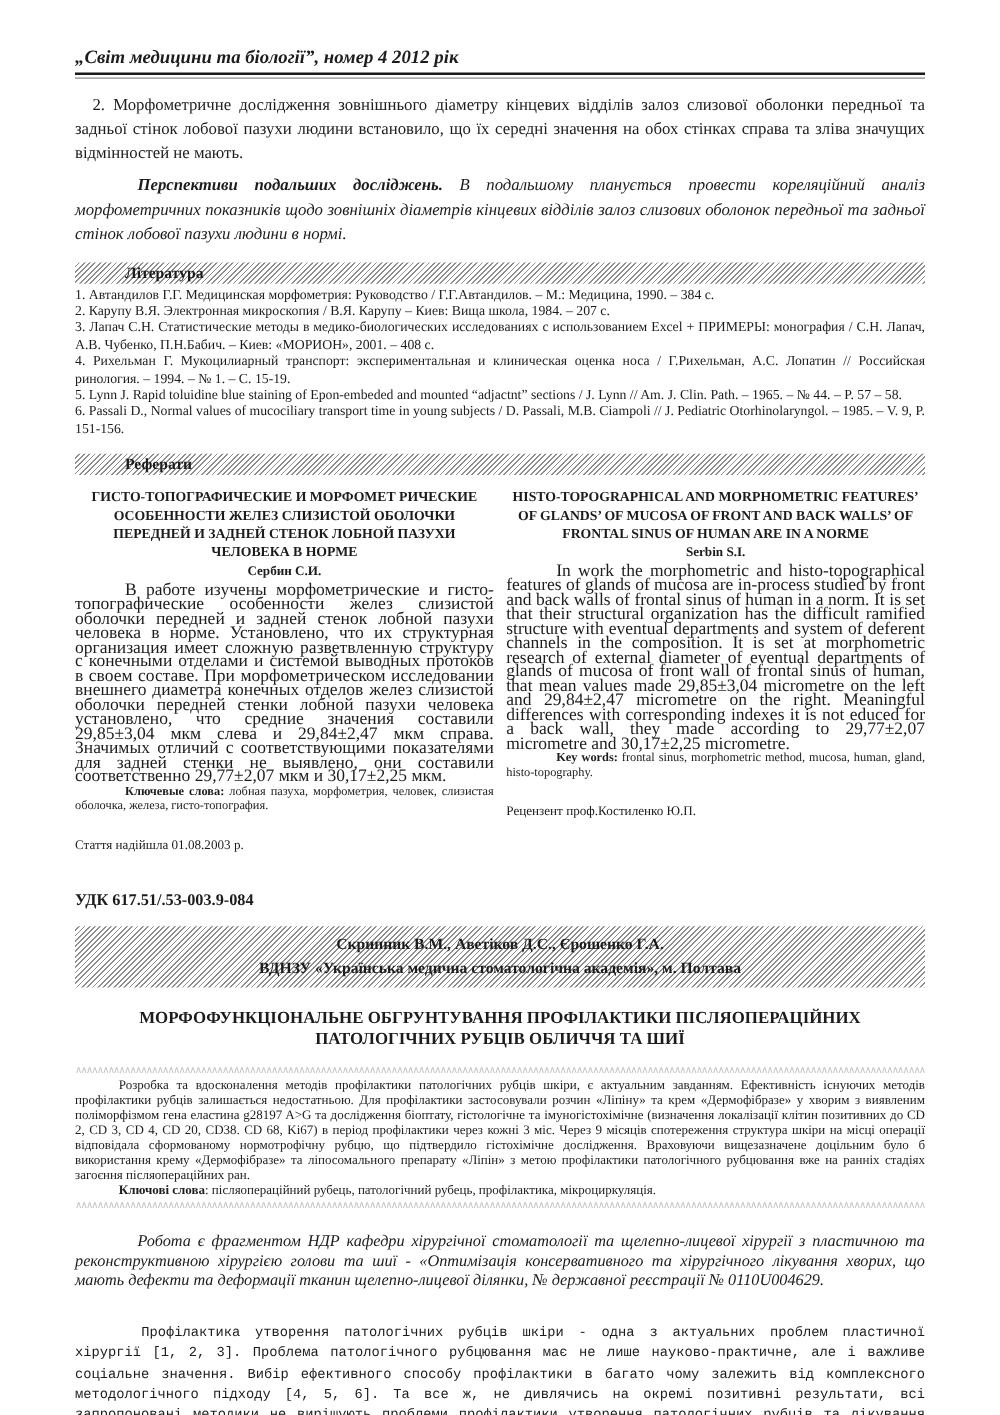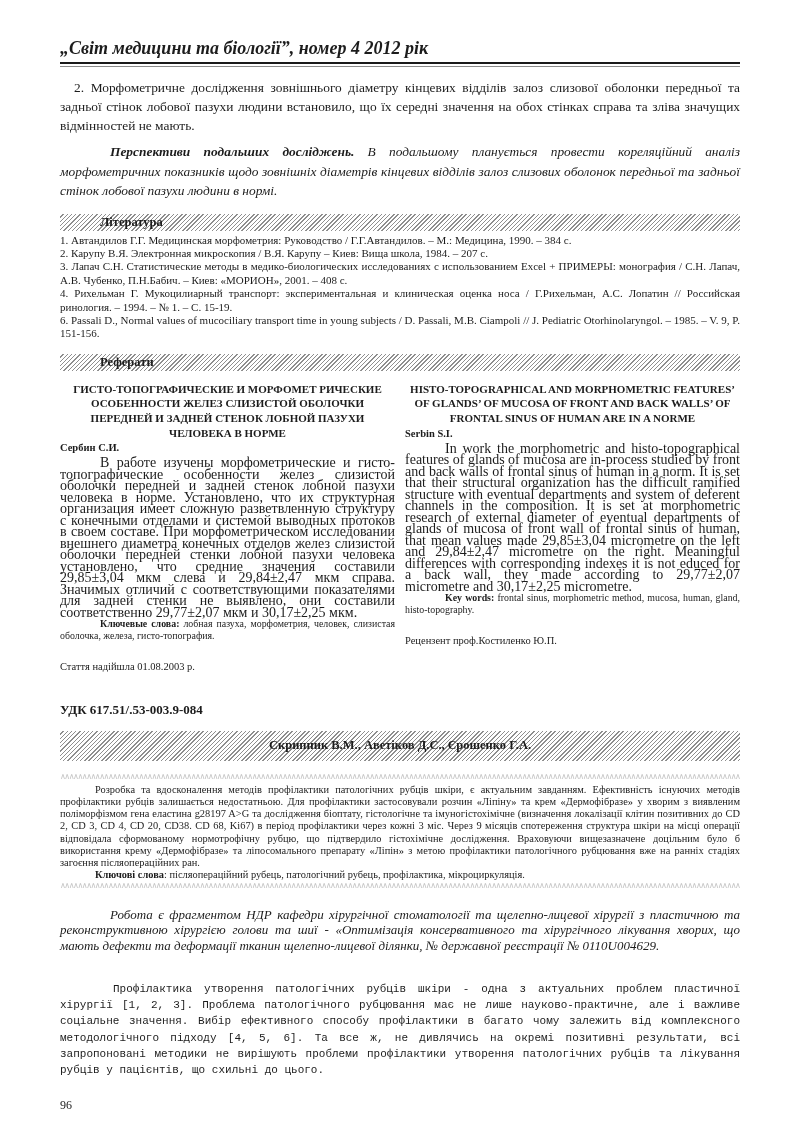--- a/index.html
+++ b/index.html
@@ -7,21 +7,21 @@
   body {
     width: 800px; height: 1132px;
     font-family: "Liberation Serif", serif;
     color: #1c1c1c;
     overflow: hidden;
   }
   .page { padding: 38px 60px 0 60px; width: 800px; }
 
   
   .jheader {
-    font-size: 18px; font-weight: bold; font-style: italic;
+    font-size: 15px; font-weight: bold; font-style: italic;
     padding-bottom: 3px;
     border-bottom: 2px solid #1a1a1a;
   }
   .rule-thin { border: 0; border-top: 1px solid #8a8a8a; margin: 2px 0 0 0; }
 
   
   .para {
     font-size: 13.4px; line-height: 19px; text-align: justify;
   }
   .p-conclusion { margin-top: 11px; text-indent: 14px; }
@@ -40,21 +40,21 @@
   
   .refs { margin-top: 3px; font-size: 11px; line-height: 13.4px; text-align: justify; }
 
   
   .columns { margin-top: 11px; display: flex; gap: 10px; }
   .col { flex: 1 1 0; }
   .col-title {
     text-align: center; font-weight: bold;
     font-size: 11px; line-height: 14.6px;
   }
-  .col-author { font-weight: bold; font-size: 10.5px; line-height: 14px; margin-top: 1px; }
+  .col-author { text-align: center; font-weight: bold; font-size: 10.5px; line-height: 14px; margin-top: 1px; }
   .col-body { margin-top: 2px; font-size: 14px; line-height: 11.5px; text-align: justify; text-indent: 40px; }
   .col-keywords { font-size: 9.9px; line-height: 11.5px; text-align: justify; text-indent: 40px; }
   .col-footer { margin-top: 20px; font-size: 10.5px; }
 
   
   .udk { margin-top: 30px; font-size: 13px; font-weight: bold; }
   .authors-box {
     margin-top: 13px;
     background: repeating-linear-gradient(135deg, #ffffff 0 2px, #8e8e8e 2px 3px);
     text-align: center; font-weight: bold;
@@ -98,20 +98,21 @@
 
   <div class="para p-perspectives"><span class="bold">Перспективи подальших досліджень.</span><span> В подальшому планується провести кореляційний аналіз морфометричних показників щодо зовнішніх діаметрів кінцевих відділів залоз слизових оболонок передньої та задньої стінок лобової пазухи людини в нормі.</span></div>
 
   <div class="hatch-band"><span>Література</span></div>
 
   <div class="refs">
     <div>1. Автандилов Г.Г. Медицинская морфометрия: Руководство / Г.Г.Автандилов.  –  М.: Медицина, 1990. – 384 с.</div>
     <div>2. Карупу В.Я. Электронная микроскопия / В.Я. Карупу – Киев: Вища школа, 1984. – 207 с.</div>
     <div>3. Лапач С.Н. Статистические методы в медико-биологических исследованиях с использованием Excel + ПРИМЕРЫ: монография / С.Н. Лапач, А.В. Чубенко, П.Н.Бабич. – Киев: «МОРИОН», 2001. – 408 с.</div>
     <div>4. Рихельман Г. Мукоцилиарный транспорт: экспериментальная и клиническая   оценка носа / Г.Рихельман, А.С. Лопатин // Российская ринология. – 1994. – № 1. – С. 15-19.</div>
+    <div>5. Lynn J. Rapid toluidine blue staining of Epon-embeded and mounted “adjactnt” sections / J. Lynn // Am. J. Clin. Path. – 1965. – № 44. – P. 57 – 58.</div>
     <div>6. Passali D., Normal values of mucociliary transport time in young subjects / D. Passali, M.B. Ciampoli // J. Pediatric Otorhinolaryngol. – 1985. – V. 9, P. 151-156.</div>
   </div>
 
   <div class="hatch-band"><span>Реферати</span></div>
 
   <div class="columns">
     <div class="col">
       <div class="col-title">ГИСТО-ТОПОГРАФИЧЕСКИЕ И  МОРФОМЕТ РИЧЕСКИЕ ОСОБЕННОСТИ ЖЕЛЕЗ СЛИЗИСТОЙ ОБОЛОЧКИ ПЕРЕДНЕЙ И ЗАДНЕЙ СТЕНОК ЛОБНОЙ ПАЗУХИ ЧЕЛОВЕКА В НОРМЕ</div>
       <div class="col-author">Сербин С.И.</div>
       <div class="col-body">В работе изучены морфометрические и гисто-топографические особенности  желез слизистой оболочки передней и задней стенок лобной пазухи человека в норме. Установлено, что их структурная организация имеет сложную разветвленную структуру с конечными отделами и системой выводных протоков в своем составе. При морфометрическом исследовании внешнего диаметра конечных отделов желез слизистой оболочки передней стенки лобной пазухи человека установлено, что средние значения составили 29,85±3,04 мкм слева и 29,84±2,47 мкм справа. Значимых отличий с соответствующими показателями для задней стенки не выявлено, они составили соответственно 29,77±2,07 мкм и 30,17±2,25 мкм.</div>
@@ -124,22 +125,24 @@
       <div class="col-body">In work the morphometric and histo-topographical features of glands of mucosa are in-process studied by front and back walls of frontal sinus of human in a norm. It is set that their structural organization has the difficult ramified structure with eventual departments and system of deferent channels in the composition. It is set at morphometric research of external diameter of eventual departments of glands of mucosa of front wall of frontal sinus of human, that mean values made 29,85±3,04 micrometre on the left and 29,84±2,47 micrometre on the right. Meaningful differences with corresponding indexes it is not educed for a back wall, they made according to 29,77±2,07 micrometre and 30,17±2,25 micrometre.</div>
       <div class="col-keywords"><span class="bold">Key words:</span><span> frontal sinus, morphometric method, mucosa, human, gland, histo-topography.</span></div>
       <div class="col-footer">Рецензент проф.Костиленко Ю.П.</div>
     </div>
   </div>
 
   <div class="udk">УДК 617.51/.53-003.9-084</div>
 
   <div class="authors-box">
     <div>Скрипник В.М., Аветіков Д.С., Єрошенко Г.А.</div>
+    <div>ВДНЗУ «Українська медична стоматологічна академія», м. Полтава</div>
   </div>
 
+  <div class="article-title">МОРФОФУНКЦІОНАЛЬНЕ ОБГРУНТУВАННЯ ПРОФІЛАКТИКИ ПІСЛЯОПЕРАЦІЙНИХ ПАТОЛОГІЧНИХ РУБЦІВ ОБЛИЧЧЯ ТА ШИЇ</div>
 
   <div class="zigzag zz-top">∧∧∧∧∧∧∧∧∧∧∧∧∧∧∧∧∧∧∧∧∧∧∧∧∧∧∧∧∧∧∧∧∧∧∧∧∧∧∧∧∧∧∧∧∧∧∧∧∧∧∧∧∧∧∧∧∧∧∧∧∧∧∧∧∧∧∧∧∧∧∧∧∧∧∧∧∧∧∧∧∧∧∧∧∧∧∧∧∧∧∧∧∧∧∧∧∧∧∧∧∧∧∧∧∧∧∧∧∧∧∧∧∧∧∧∧∧∧∧∧∧∧∧∧∧∧∧∧∧∧∧∧∧∧∧∧∧∧∧∧∧∧∧∧∧∧∧∧∧∧∧∧∧∧∧∧∧∧∧∧∧∧∧∧∧∧∧∧∧∧∧∧∧∧∧∧∧∧∧∧∧∧∧∧∧∧∧∧∧∧∧∧∧∧∧∧∧∧∧∧∧∧∧∧∧∧∧∧∧∧∧∧∧∧∧∧∧∧∧∧∧∧∧∧∧∧∧∧∧∧∧∧∧∧∧∧∧∧∧∧∧∧∧∧∧∧∧∧∧∧∧∧∧∧∧∧∧∧∧∧∧∧∧∧∧∧∧∧∧∧∧∧∧∧∧∧∧∧∧∧∧∧∧∧∧∧∧∧∧∧∧∧∧∧∧∧∧∧∧∧∧∧∧∧∧∧∧∧∧∧∧∧∧∧∧∧∧∧∧∧∧∧∧∧∧∧∧∧∧∧∧∧∧∧∧∧∧∧∧∧∧∧∧∧∧∧∧∧∧∧∧∧∧∧∧∧∧∧∧∧∧∧∧∧∧∧∧∧∧∧∧∧∧∧∧∧∧∧∧∧∧∧∧∧∧∧∧∧∧∧∧∧∧∧∧∧∧∧∧∧</div>
   <div class="small-abstract">
     <div class="ind">Розробка та вдосконалення методів профілактики патологічних рубців шкіри, є актуальним завданням. Ефективність існуючих методів профілактики рубців залишається недостатньою. Для профілактики застосовували розчин «Ліпіну» та крем «Дермофібразе» у хворим з виявленим поліморфізмом гена еластина g28197 A&gt;G та дослідження біоптату, гістологічне та імуногістохімічне (визначення локалізації клітин позитивних до CD 2, CD 3, CD 4, CD 20, CD38.  CD 68,  Ki67) в період профілактики через кожні 3 міс. Через 9 місяців спотереження структура шкіри на місці операції відповідала сформованому нормотрофічну рубцю, що підтвердило гістохімічне дослідження. Враховуючи вищезазначене доцільним було б використання крему «Дермофібразе» та ліпосомального препарату «Ліпін» з метою профілактики патологічного рубцювання вже на ранніх стадіях загоєння післяопераційних ран.</div>
     <div class="ind"><span class="bold">Ключові слова</span><span>: післяопераційний рубець, патологічний рубець, профілактика, мікроциркуляція.</span></div>
   </div>
   <div class="zigzag zz-bottom">∧∧∧∧∧∧∧∧∧∧∧∧∧∧∧∧∧∧∧∧∧∧∧∧∧∧∧∧∧∧∧∧∧∧∧∧∧∧∧∧∧∧∧∧∧∧∧∧∧∧∧∧∧∧∧∧∧∧∧∧∧∧∧∧∧∧∧∧∧∧∧∧∧∧∧∧∧∧∧∧∧∧∧∧∧∧∧∧∧∧∧∧∧∧∧∧∧∧∧∧∧∧∧∧∧∧∧∧∧∧∧∧∧∧∧∧∧∧∧∧∧∧∧∧∧∧∧∧∧∧∧∧∧∧∧∧∧∧∧∧∧∧∧∧∧∧∧∧∧∧∧∧∧∧∧∧∧∧∧∧∧∧∧∧∧∧∧∧∧∧∧∧∧∧∧∧∧∧∧∧∧∧∧∧∧∧∧∧∧∧∧∧∧∧∧∧∧∧∧∧∧∧∧∧∧∧∧∧∧∧∧∧∧∧∧∧∧∧∧∧∧∧∧∧∧∧∧∧∧∧∧∧∧∧∧∧∧∧∧∧∧∧∧∧∧∧∧∧∧∧∧∧∧∧∧∧∧∧∧∧∧∧∧∧∧∧∧∧∧∧∧∧∧∧∧∧∧∧∧∧∧∧∧∧∧∧∧∧∧∧∧∧∧∧∧∧∧∧∧∧∧∧∧∧∧∧∧∧∧∧∧∧∧∧∧∧∧∧∧∧∧∧∧∧∧∧∧∧∧∧∧∧∧∧∧∧∧∧∧∧∧∧∧∧∧∧∧∧∧∧∧∧∧∧∧∧∧∧∧∧∧∧∧∧∧∧∧∧∧∧∧∧∧∧∧∧∧∧∧∧∧∧∧∧∧∧∧∧∧∧∧∧∧∧∧∧∧∧∧∧</div>
 
   <div class="p-ndr">Робота є фрагментом НДР кафедри хірургічної стоматології та щелепно-лицевої хірургії з пластичною та реконструктивною хірургією голови та шиї -  «Оптимізація консервативного та хірургічного лікування хворих, що мають дефекти та деформації тканин щелепно-лицевої ділянки, № державної реєстрації № 0110U004629.</div>
 

